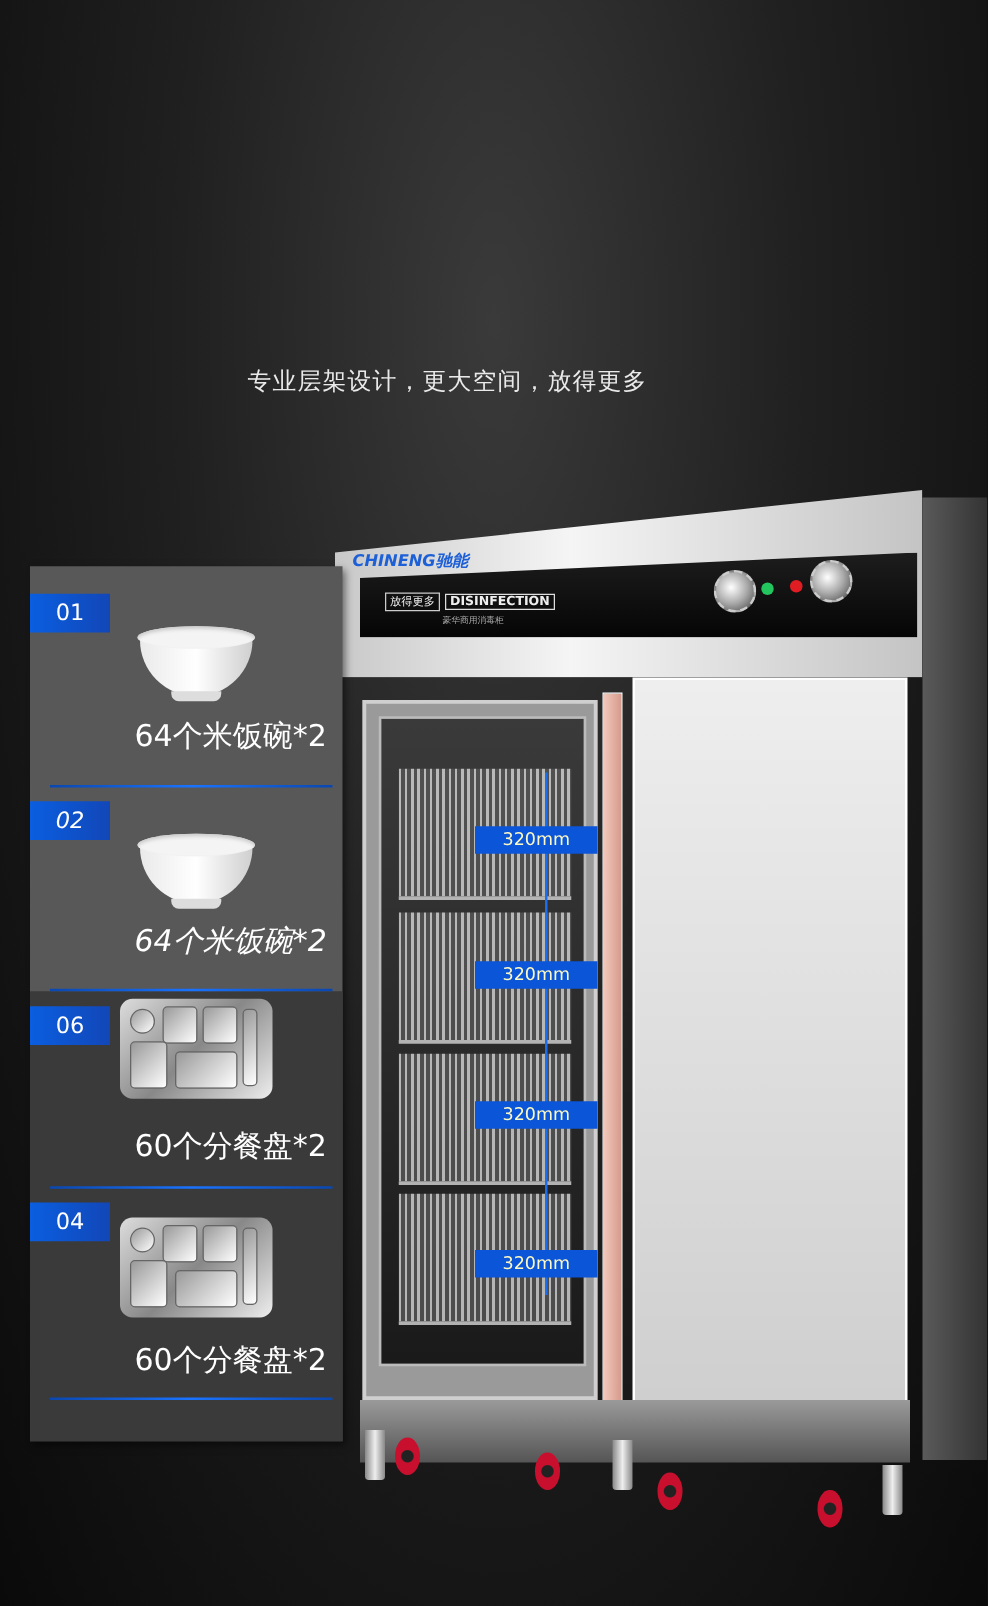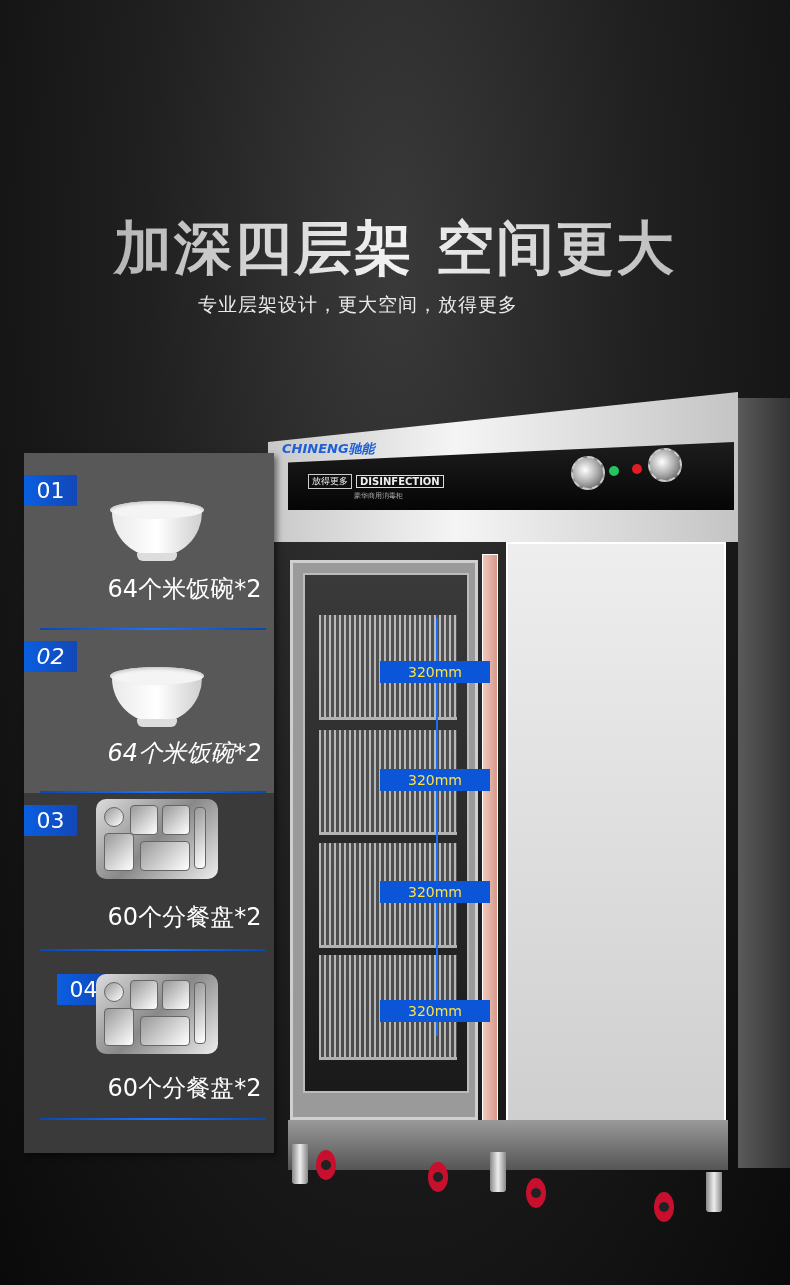--- a/index.html
+++ b/index.html
@@ -34,51 +34,50 @@
   .panel-sub { position: absolute; left: 86px; top: 99px; color: #aaa; font-size: 7px; }
   .knob { position: absolute; width: 34px; height: 34px; border-radius: 50%; border: 2px dashed #ccc;
     background: radial-gradient(circle at 40% 40%, #fff 0%, #aaa 50%, #444 100%); }
   .led { position: absolute; width: 10px; height: 10px; border-radius: 50%; }
 
   .door-left { position: absolute; left: 22px; top: 168px; width: 188px; height: 560px; background: #9a9a9a; border: 3px solid #cfcfcf; }
   .glass { position: absolute; left: 10px; top: 10px; width: 166px; height: 520px; background: linear-gradient(180deg,#3a3a3a,#1a1a1a); border: 2px solid #bbb; }
   .rack { position: absolute; left: 14px; width: 138px; height: 105px;
     background: repeating-linear-gradient(90deg, #d0d0d0 0 2px, #555 2px 5px); opacity: 0.85; border-bottom: 3px solid #ccc; }
   .dim-line { position: absolute; left: 170px; width: 2px; background: #1a6ff0; }
-  .dim-box { position: absolute; left: 380px; width: 110px; height: 22px; background: #0a55d8; color: #fde047; font-size: 14px; display: flex; align-items: center; justify-content: center; }
+  .dim-box { position: absolute; left: 380px; width: 98px; height: 22px; background: #0a55d8; color: #fef9c3; font-size: 14px; display: flex; align-items: center; justify-content: center; }
   .rose-strip { position: absolute; left: 214px; top: 162px; width: 16px; height: 586px; background: linear-gradient(90deg,#f2c8bc,#d59a8c); border: 1px solid #fff; }
   .door-right { position: absolute; left: 238px; top: 150px; width: 220px; height: 580px;
     background: linear-gradient(180deg, #eee 0%, #cfcfcf 100%); border: 2px solid #fff; }
   .base { position: absolute; left: 20px; top: 728px; width: 440px; height: 50px; background: linear-gradient(180deg,#9a9a9a,#555); }
   .leg { position: absolute; width: 16px; height: 40px; background: linear-gradient(90deg,#888,#eee,#888); border-radius: 0 0 3px 3px; }
   .wheel { position: absolute; width: 20px; height: 30px; border-radius: 50%; background: radial-gradient(circle,#222 0 25%, #c8102e 30% 100%); }
 
   
   .spec-panel { position: absolute; left: 24px; top: 453px; width: 250px; height: 700px; background: #585858; box-shadow: 3px 3px 6px rgba(0,0,0,.5); }
   .spec-panel .lower { position: absolute; left: 0; top: 340px; width: 100%; height: 360px; background: #3a3a3a; }
   .spec-item { position: absolute; left: 0; width: 250px; height: 165px; }
-  .badge { position: absolute; left: 0; top: 22px; width: 53px; height: 31px; background: linear-gradient(90deg,#0a5ee0,#1247b8);
-    color: #fff; font-size: 22px; display: flex; align-items: center; justify-content: center; }
+  .badge { position: absolute; left: 0; top: 22px; width: 64px; height: 31px; background: linear-gradient(90deg,#0a5ee0,#1247b8);
+    color: #fff; font-size: 18px; display: flex; align-items: center; justify-content: center; }
   .bowl { position: absolute; left: 86px; top: 48px; width: 94px; height: 62px; }
   .bowl .rim { position: absolute; left: 0; top: 0; width: 94px; height: 18px; border-radius: 50%; background: #f4f4f4; box-shadow: inset 0 2px 3px #ccc; }
   .bowl .body { position: absolute; left: 2px; top: 8px; width: 90px; height: 48px; background: linear-gradient(90deg,#eaeaea,#fff,#cfcfcf); border-radius: 0 0 45px 45px; }
   .bowl .foot { position: absolute; left: 27px; top: 52px; width: 40px; height: 8px; background: #ddd; border-radius: 0 0 6px 6px; }
   .tray { position: absolute; left: 72px; top: 16px; width: 122px; height: 80px; border-radius: 10px;
     background: linear-gradient(135deg,#ddd,#888,#eee); padding: 5px; }
   .tray .c { position: absolute; background: linear-gradient(135deg,#999,#fff); border-radius: 4px; border: 1px solid #666; }
   .spec-label { position: absolute; left: 12px; width: 297px; text-align: center; color: #fff; font-size: 24px; }
   .divider { position: absolute; left: 16px; width: 226px; height: 2px; background: linear-gradient(90deg,#0a47b0,#1a73ff,#0a47b0); }
 </style>
 </head>
 <body>
 
 <div class="page">
 
 
-  <div class="headline">加深四层架 空间更大</div>
   <div class="subline">专业层架设计，更大空间，放得更多</div>
 
   <div class="cabinet">
     <div class="cab-side"></div>
     <div class="cab-top"></div>
     <div class="panel"></div>
     <div class="cab-logo">CHINENG驰能</div>
     <div class="panel-label">
       <span class="tag">放得更多</span>
       <span class="dis">DISINFECTION</span>
@@ -134,35 +133,35 @@
       <div class="bowl">
           <div class="body"></div>
           <div class="rim"></div>
           <div class="foot"></div>
         </div>
       <div class="spec-label" style="top:118px;">64个米饭碗*2</div>
       <div class="divider" style="top:172px;"></div>
     </div>
 
     <div class="spec-item" style="top:330px;">
-      <div class="badge">03</div>
+      <div class="badge">06</div>
       <div class="tray">
         <div class="c" style="left:8px;top:8px;width:20px;height:20px;border-radius:50%;"></div>
         <div class="c" style="left:34px;top:6px;width:28px;height:30px;"></div>
         <div class="c" style="left:66px;top:6px;width:28px;height:30px;"></div>
         <div class="c" style="left:98px;top:8px;width:12px;height:62px;"></div>
         <div class="c" style="left:8px;top:34px;width:30px;height:38px;"></div>
         <div class="c" style="left:44px;top:42px;width:50px;height:30px;"></div>
       </div>
       <div class="spec-label" style="top:118px;">60个分餐盘*2</div>
       <div class="divider" style="top:166px;"></div>
     </div>
 
     <div class="spec-item" style="top:495px;">
-      <div class="badge" style="top:26px;margin-left:33px;">04</div>
+      <div class="badge" style="top:14px;">04</div>
       <div class="tray" style="top:26px;">
         <div class="c" style="left:8px;top:8px;width:20px;height:20px;border-radius:50%;"></div>
         <div class="c" style="left:34px;top:6px;width:28px;height:30px;"></div>
         <div class="c" style="left:66px;top:6px;width:28px;height:30px;"></div>
         <div class="c" style="left:98px;top:8px;width:12px;height:62px;"></div>
         <div class="c" style="left:8px;top:34px;width:30px;height:38px;"></div>
         <div class="c" style="left:44px;top:42px;width:50px;height:30px;"></div>
       </div>
       <div class="spec-label" style="top:124px;">60个分餐盘*2</div>
       <div class="divider" style="top:170px;"></div>

